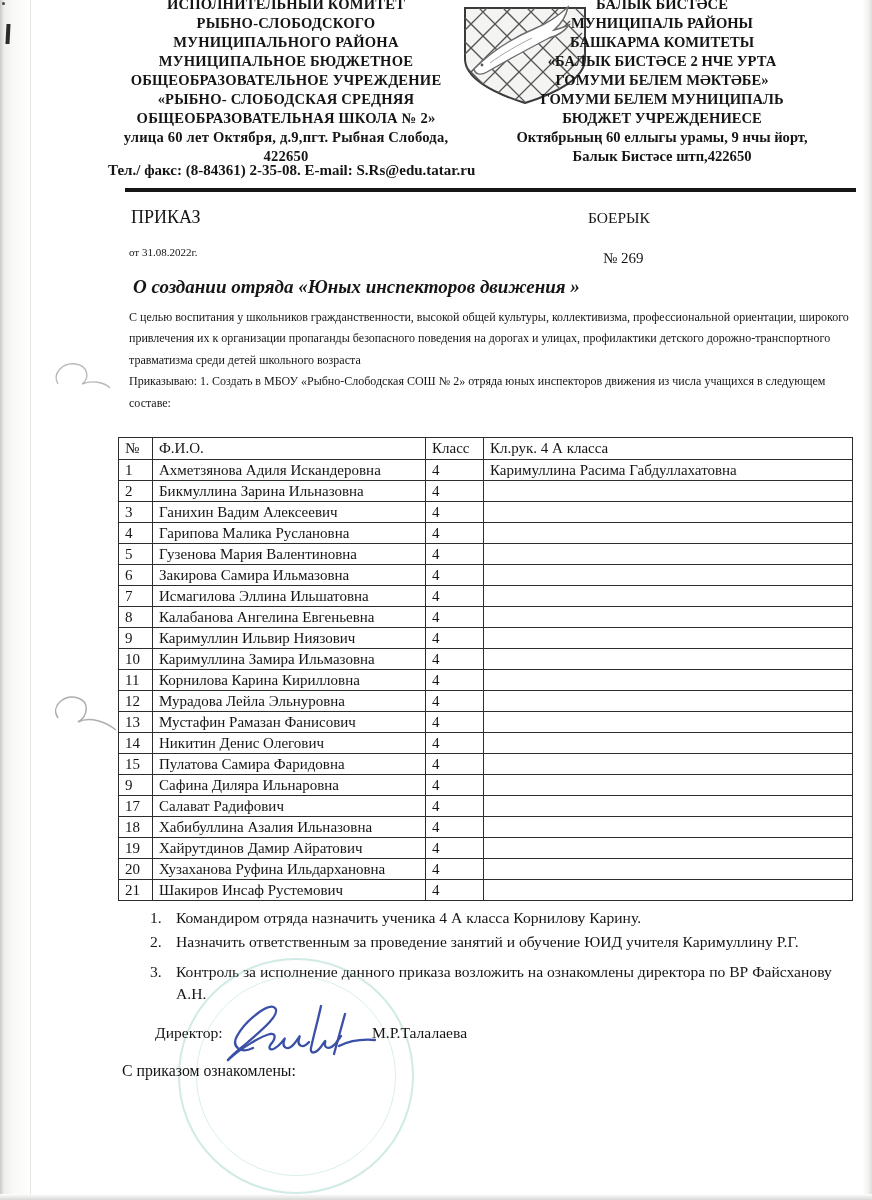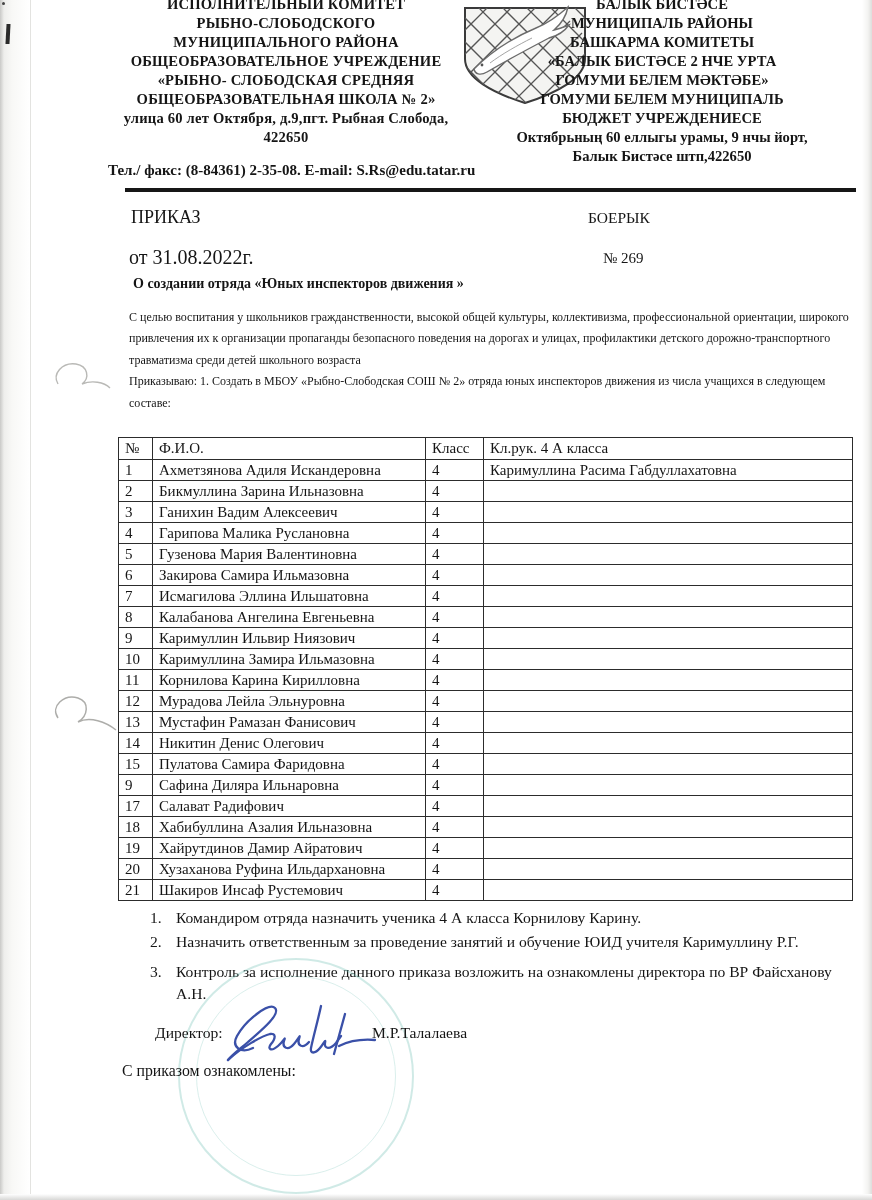--- a/index.html
+++ b/index.html
@@ -29,23 +29,23 @@
   .h-left .hl{letter-spacing:0.2px;}
   .h-right .hl{position:relative;z-index:1;}
   .emblem{position:absolute;left:-4px;top:6px;z-index:0;}
 
   .contact{position:absolute;left:108px;top:162px;width:752px;text-align:left;
     font-weight:bold;font-size:15px;}
   .rule{position:absolute;left:125px;top:188px;width:731px;height:4px;background:#161616;}
 
   .order-type-ru{position:absolute;left:131px;top:207px;font-size:18px;}
   .order-type-tt{position:absolute;left:588px;top:209px;font-size:15.5px;}
-  .order-date{position:absolute;left:129px;top:246px;font-size:20px;}
+  .order-date{position:absolute;left:129px;top:246px;font-size:11px;}
   .order-number{position:absolute;left:603px;top:250px;font-size:15px;}
-  .order-subject{position:absolute;left:133px;top:276px;font-size:14px;font-weight:bold;}
+  .order-subject{position:absolute;left:133px;top:276px;font-size:19px;font-weight:bold;font-style:italic;}
 
   .body-text{position:absolute;left:129px;top:307px;width:728px;
     font-size:12px;line-height:21.4px;}
 
   table.roster{position:absolute;left:118px;top:437px;width:734px;
     border-collapse:collapse;table-layout:fixed;font-size:15px;}
   table.roster th,table.roster td{
     border:1px solid #2c2c2c;padding:0 6px;vertical-align:top;
     font-weight:normal;text-align:left;overflow:hidden;white-space:nowrap;}
   table.roster th{height:21px;line-height:21px;}
@@ -83,20 +83,21 @@
   </svg>
   <svg class="squiggle" style="left:40px;top:688px" width="90" height="54">
     <path d="M18,30 C10,18 24,6 38,10 C50,14 48,28 38,34 C50,28 66,34 76,42" fill="none" stroke="#adadaa" stroke-width="1.5"></path>
   </svg>
 
   <div class="letterhead">
     <div class="h-left">
         <div class="hl">ИСПОЛНИТЕЛЬНЫЙ  КОМИТЕТ</div>
         <div class="hl">РЫБНО-СЛОБОДСКОГО</div>
         <div class="hl">МУНИЦИПАЛЬНОГО  РАЙОНА</div>
+        <div class="hl">МУНИЦИПАЛЬНОЕ  БЮДЖЕТНОЕ</div>
         <div class="hl">ОБЩЕОБРАЗОВАТЕЛЬНОЕ  УЧРЕЖДЕНИЕ</div>
         <div class="hl">«РЫБНО- СЛОБОДСКАЯ  СРЕДНЯЯ</div>
         <div class="hl">ОБЩЕОБРАЗОВАТЕЛЬНАЯ  ШКОЛА № 2»</div>
         <div class="hl">улица 60 лет Октября, д.9,пгт. Рыбная Слобода,</div>
         <div class="hl">422650</div>
       </div>
     <div class="h-right">
       <svg class="emblem" width="130" height="106" viewBox="0 0 130 106">
         <defs>
           <clipPath id="shieldClip">

